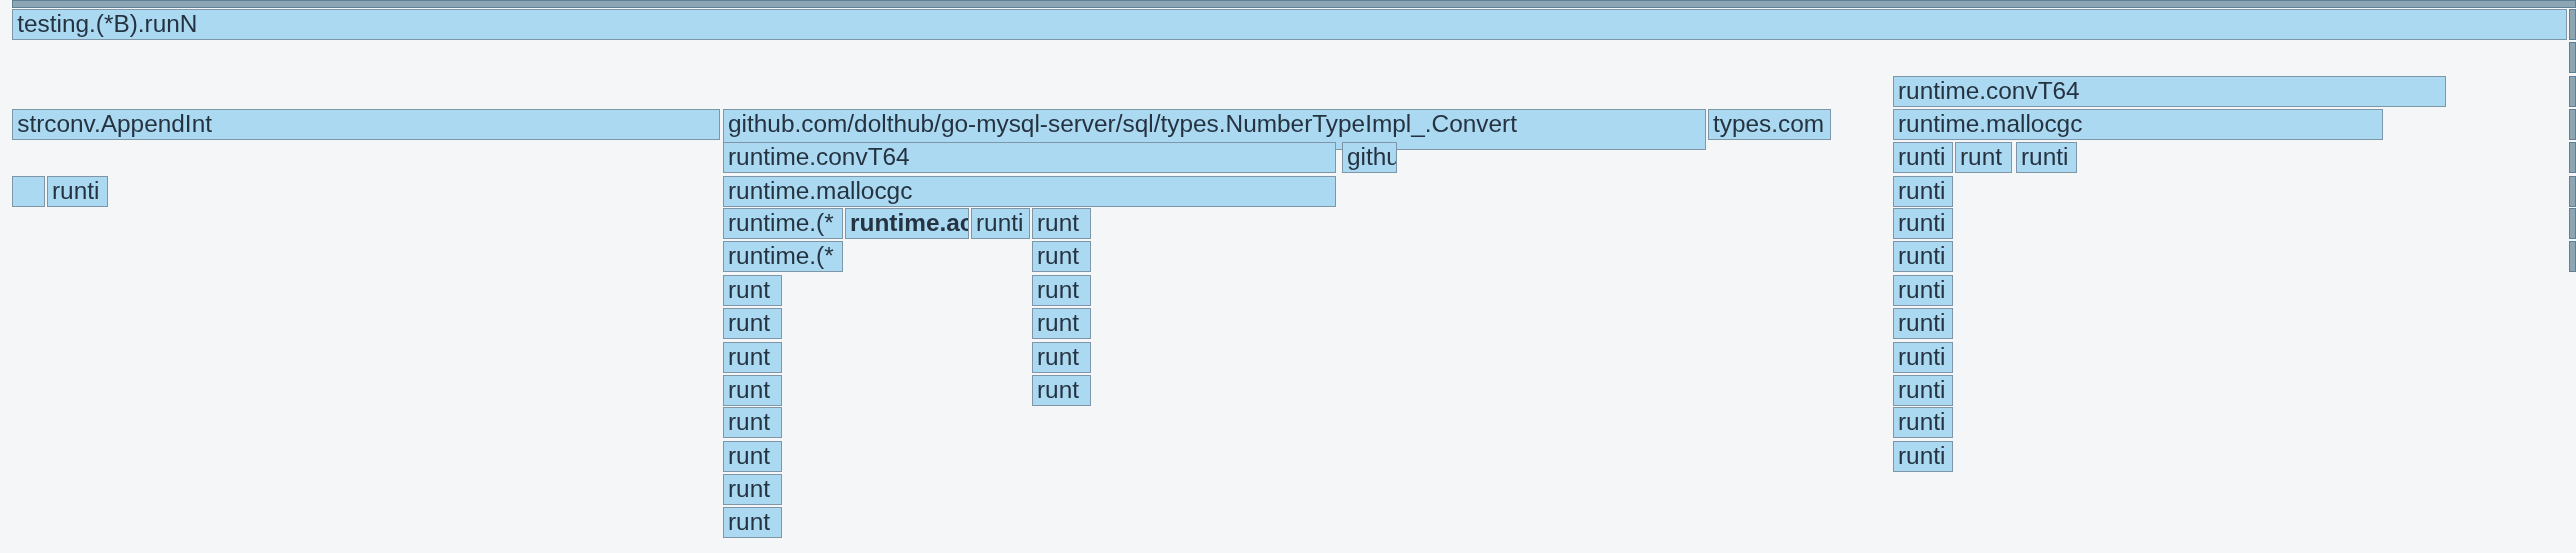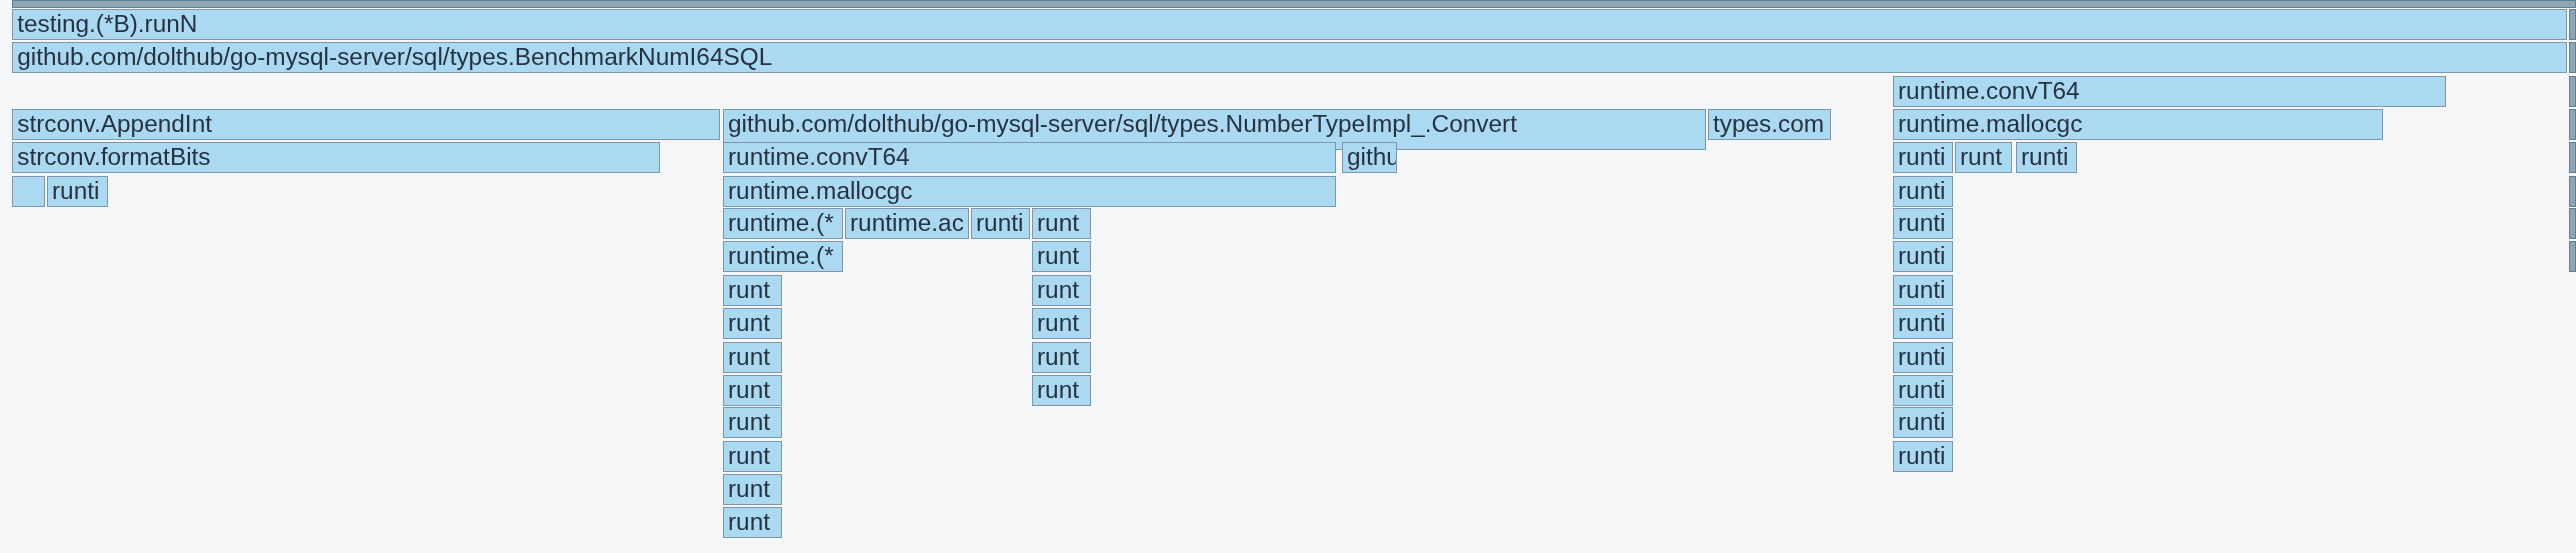--- a/index.html
+++ b/index.html
@@ -41,44 +41,38 @@
 </style>
 </head>
 <body>
 
 <div class="canvas" id="canvas" style="width: 2576px; height: 554px;">
     <div class="bar gray" style="left: 12.2px; top: 0px; width: 2564px; height: 8.4px;"></div>
     <div class="bar" style="left: 12.2px; top: 9.4px; width: 2555px; height: 31px;">
       <span class="lbl">testing.(*B).runN</span>
     </div>
     <div class="bar gray" style="left: 2569px; top: 9.4px; width: 6.6px; height: 31px;"></div>
-    <div class="bar" style="left: 12.2px; top: 42px; width: 2555px; height: 31px;">
-      <span class="lbl">github.com/dolthub/go-mysql-server/sql/types.BenchmarkNumI64SQL</span>
-    </div>
     <div class="bar gray" style="left: 2569px; top: 42px; width: 6.6px; height: 31px;"></div>
     <div class="bar" style="left: 1893px; top: 76px; width: 553px; height: 31px;">
       <span class="lbl">runtime.convT64</span>
     </div>
     <div class="bar gray" style="left: 2569px; top: 76px; width: 6.6px; height: 31px;"></div>
     <div class="bar" style="left: 12.2px; top: 109px; width: 708px; height: 31px;">
       <span class="lbl">strconv.AppendInt</span>
     </div>
     <div class="bar" style="left: 723px; top: 109px; width: 983px; height: 41px;">
       <span class="lbl">github.com/dolthub/go-mysql-server/sql/types.NumberTypeImpl_.Convert</span>
     </div>
     <div class="bar" style="left: 1708px; top: 109px; width: 123px; height: 31px;">
       <span class="lbl">types.com</span>
     </div>
     <div class="bar" style="left: 1893px; top: 109px; width: 490px; height: 31px;">
       <span class="lbl">runtime.mallocgc</span>
     </div>
     <div class="bar gray" style="left: 2569px; top: 109px; width: 6.6px; height: 31px;"></div>
-    <div class="bar" style="left: 12.2px; top: 142px; width: 648px; height: 31px;">
-      <span class="lbl">strconv.formatBits</span>
-    </div>
     <div class="bar" style="left: 723px; top: 142px; width: 613px; height: 31px;">
       <span class="lbl">runtime.convT64</span>
     </div>
     <div class="bar" style="left: 1342px; top: 142px; width: 55px; height: 31px;">
       <span class="lbl">github</span>
     </div>
     <div class="bar" style="left: 1893px; top: 142px; width: 60px; height: 31px;">
       <span class="lbl">runti</span>
     </div>
     <div class="bar" style="left: 1955px; top: 142px; width: 57px; height: 31px;">
@@ -95,21 +89,21 @@
     <div class="bar" style="left: 723px; top: 176px; width: 613px; height: 31px;">
       <span class="lbl">runtime.mallocgc</span>
     </div>
     <div class="bar" style="left: 1893px; top: 176px; width: 60px; height: 31px;">
       <span class="lbl">runti</span>
     </div>
     <div class="bar gray" style="left: 2569px; top: 176px; width: 6.6px; height: 31px;"></div>
     <div class="bar" style="left: 723px; top: 208px; width: 120px; height: 31px;">
       <span class="lbl">runtime.(*</span>
     </div>
-    <div class="bar" style="left: 845px; top: 208px; width: 124px; height: 31px;">
+    <div class="bar" style="left: 845px; top: 208px; width: 124px; height: 31px; font-weight: bold;">
       <span class="lbl">runtime.ac</span>
     </div>
     <div class="bar" style="left: 971px; top: 208px; width: 59px; height: 31px;">
       <span class="lbl">runti</span>
     </div>
     <div class="bar" style="left: 1032px; top: 208px; width: 59px; height: 31px;">
       <span class="lbl">runt</span>
     </div>
     <div class="bar" style="left: 1893px; top: 208px; width: 60px; height: 31px;">
       <span class="lbl">runti</span>

